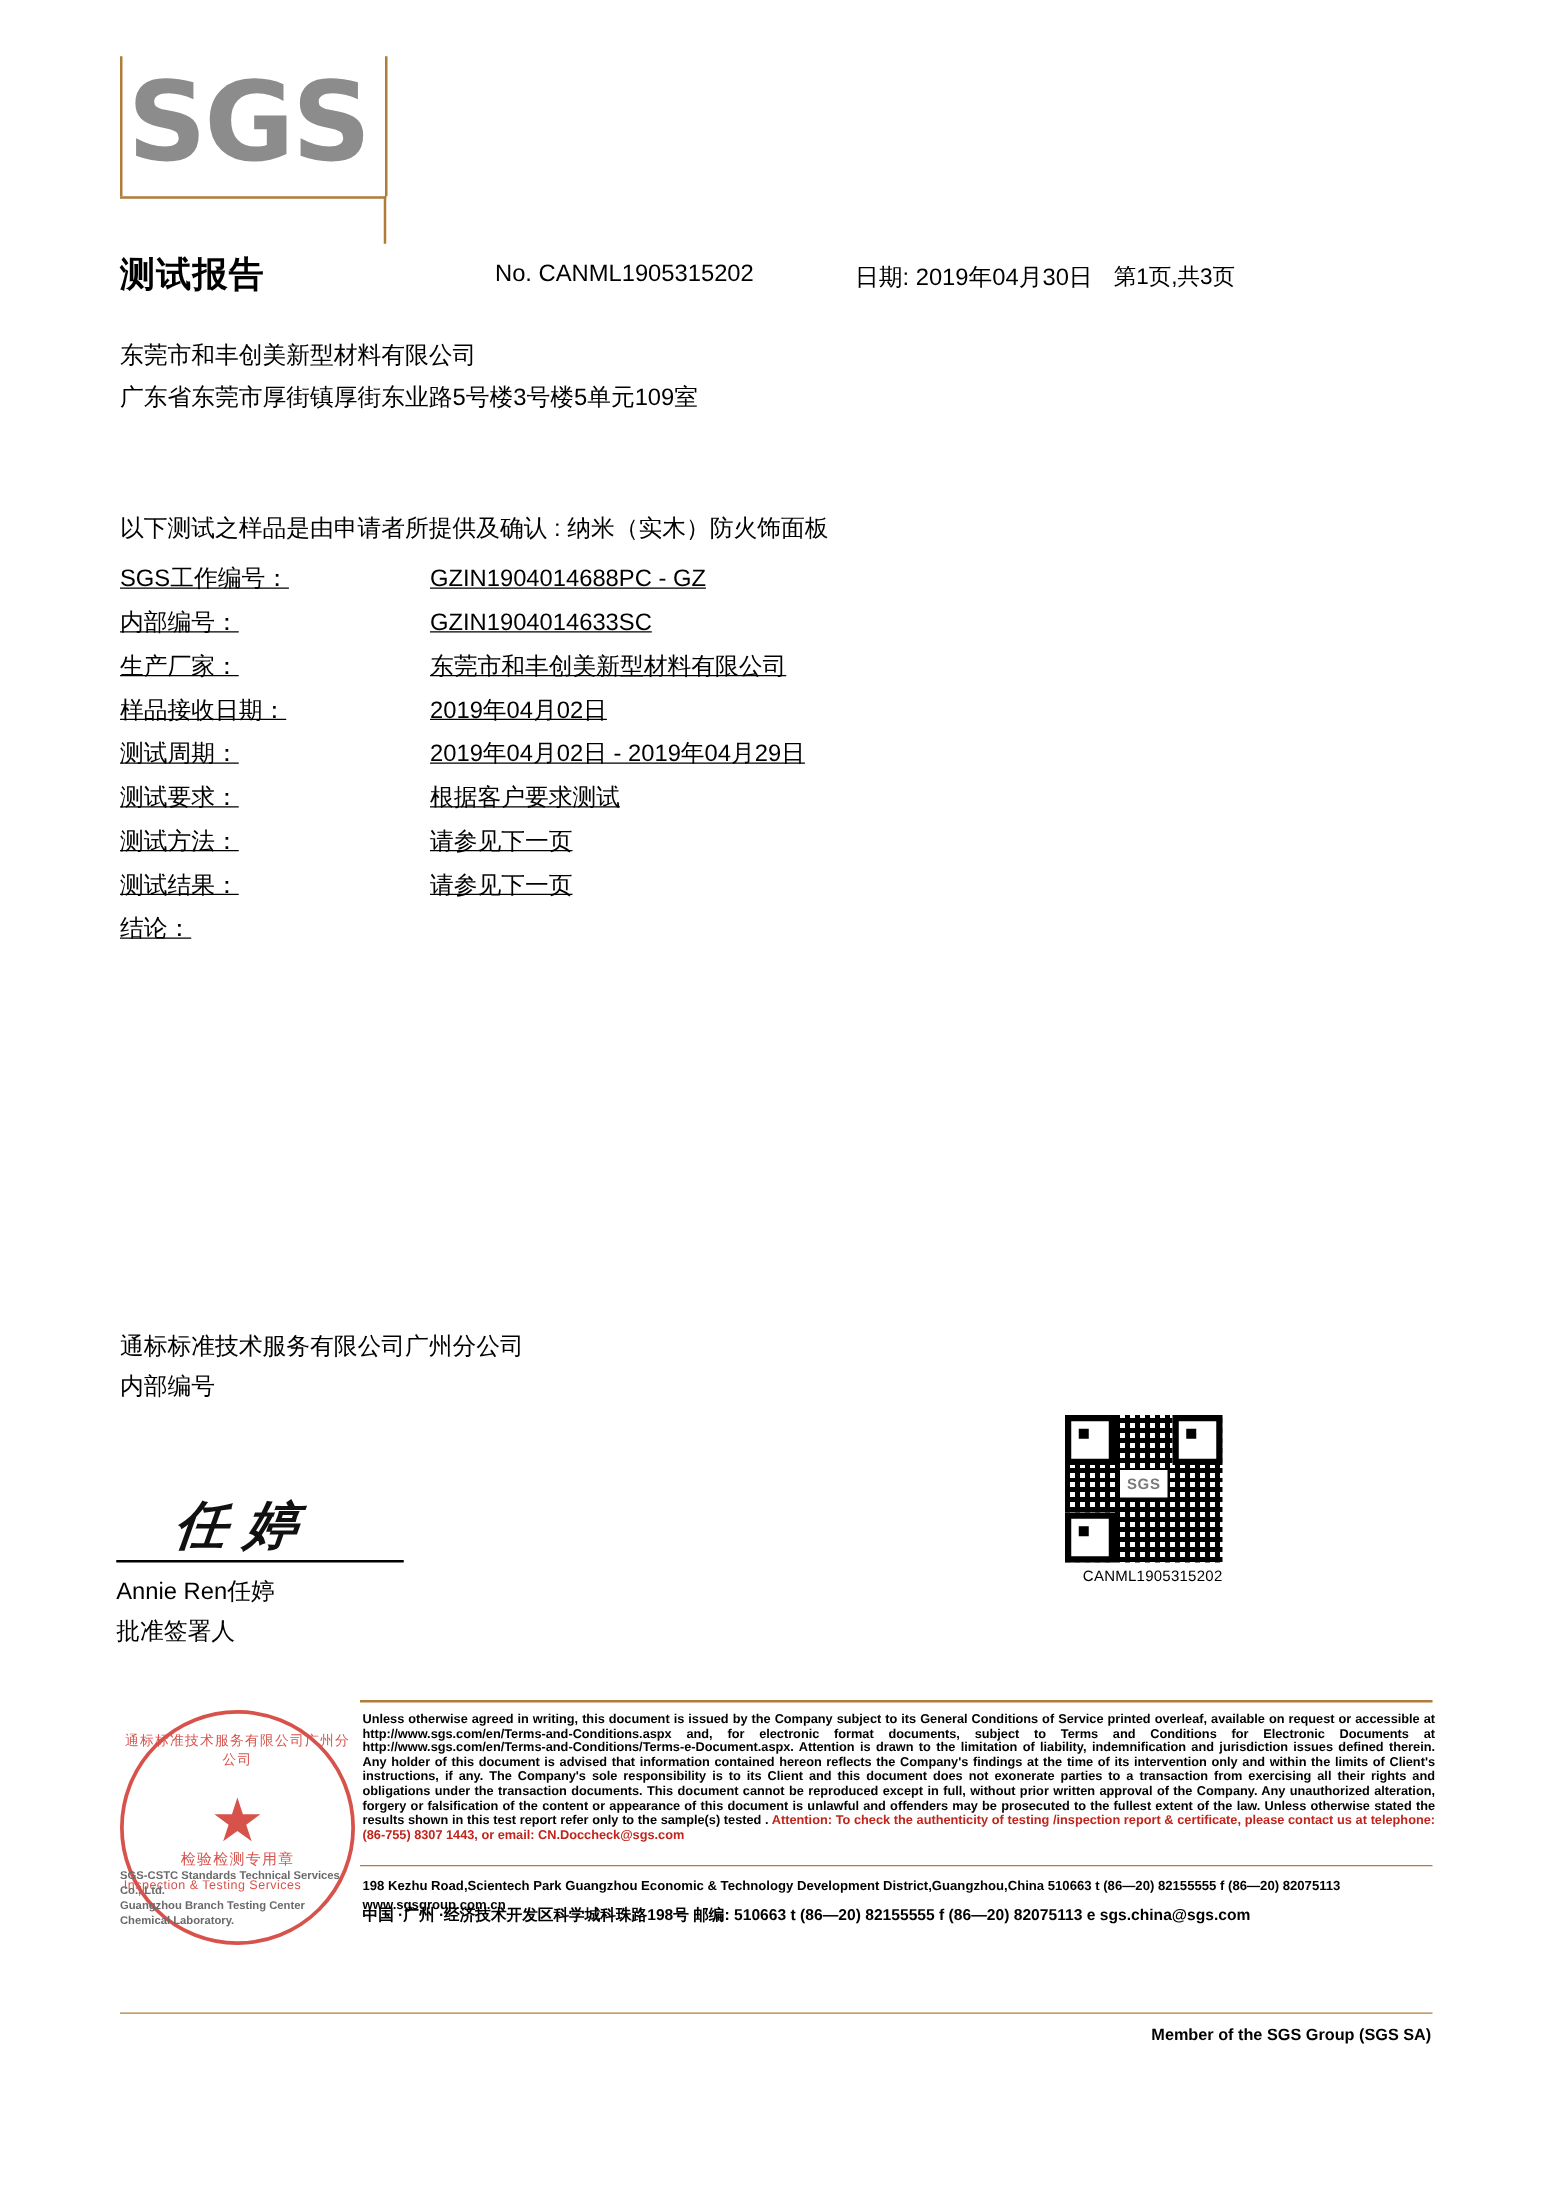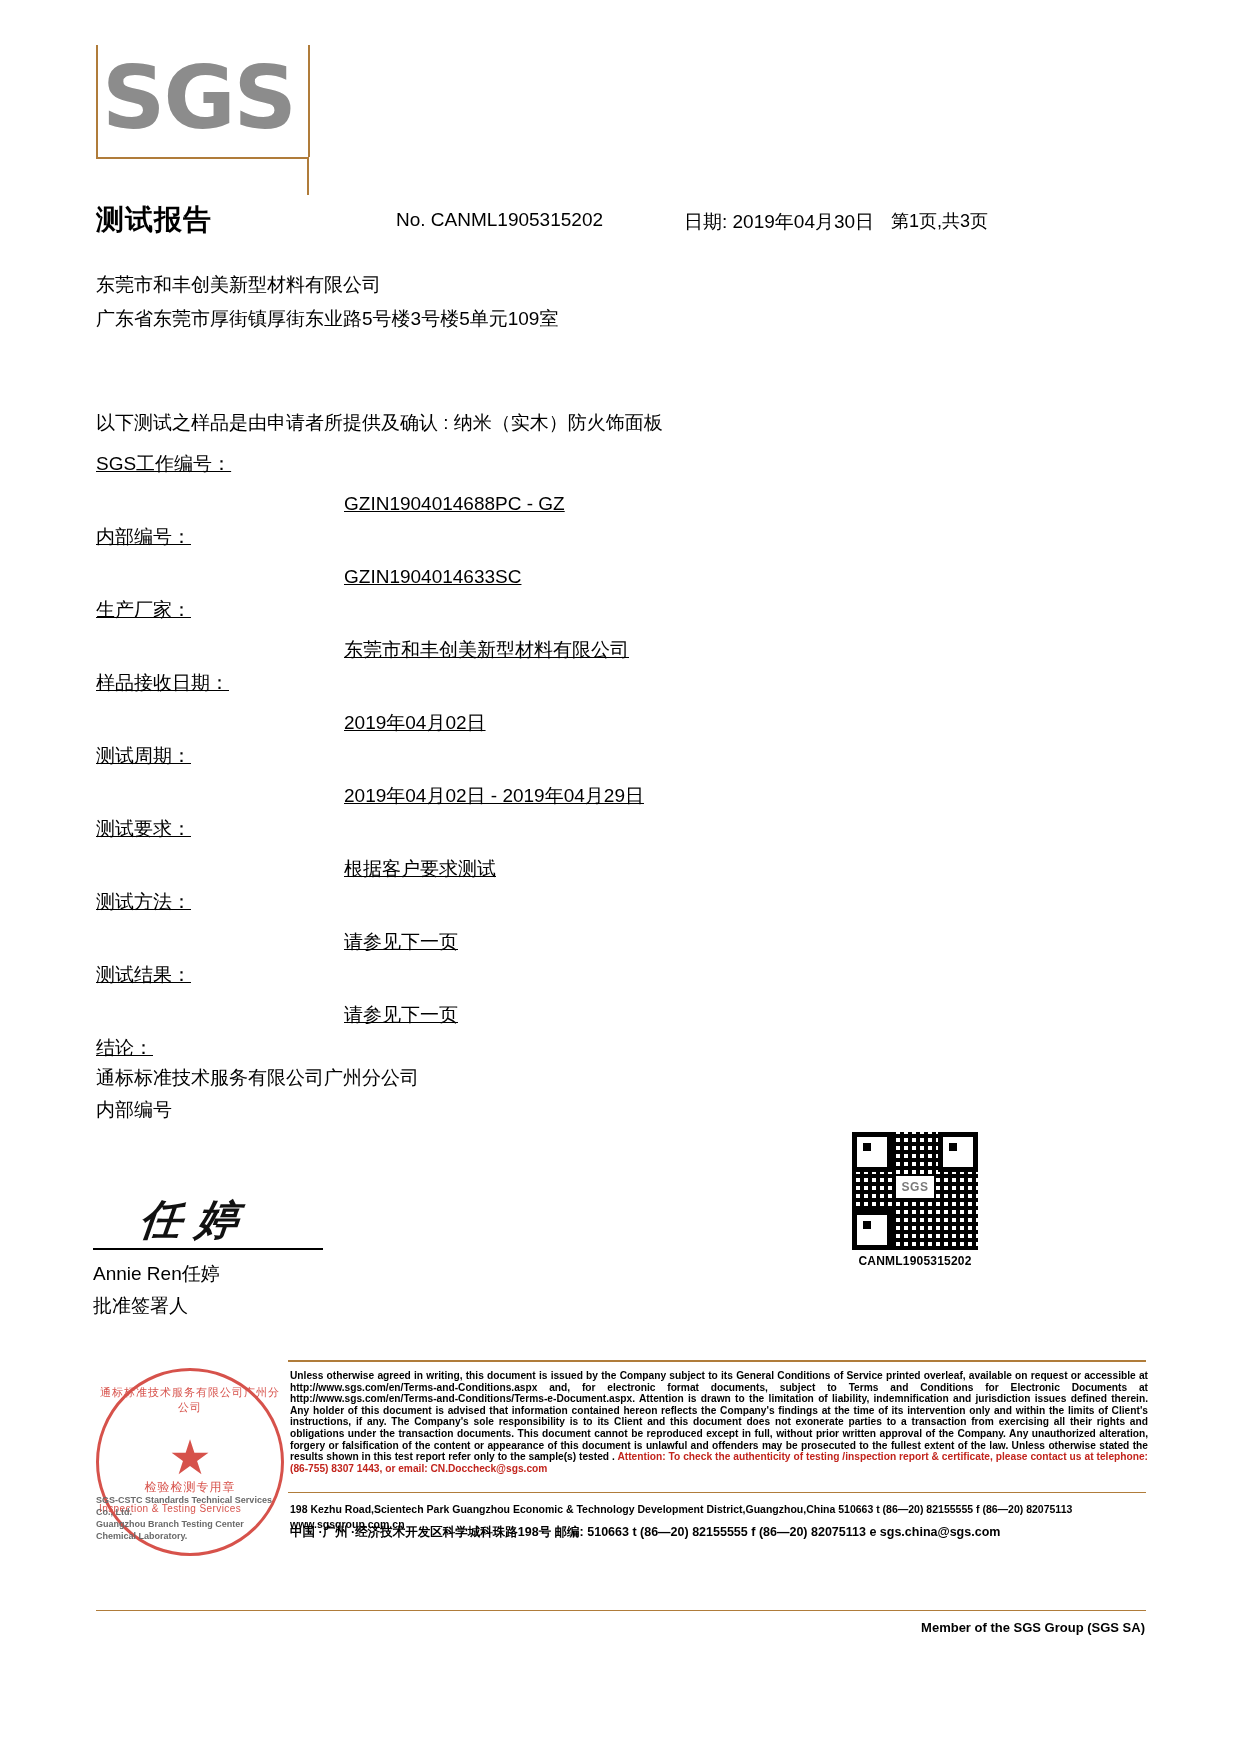--- a/index.html
+++ b/index.html
@@ -138,21 +138,20 @@
     text-decoration: underline;
   }
   .info-label {
     width: 248px;
     flex: 0 0 248px;
     line-height: 33px;
   }
   .info-value {
     flex: 1;
     line-height: 33px;
-    margin-top: 40px;
   }
   .info-row.conclusion .info-value {
     line-height: 32px;
     max-width: 710px;
   }
 
   
   .sig-company {
     position: absolute;
     left: 96px;
@@ -231,23 +230,22 @@
     color: #7a7a7a;
     font-weight: bold;
     font-size: 12px;
     line-height: 22px;
     text-align: center;
     letter-spacing: 0.5px;
   }
   .qr-caption {
     margin-top: 4px;
     font-size: 12px;
-    text-align: center;
+    text-align: right;
     letter-spacing: 0.2px;
-    font-weight: bold;
   }
 
   
   .stamp {
     position: absolute;
     left: 96px;
     top: 1368px;
     width: 182px;
     height: 182px;
     border-radius: 50%;

